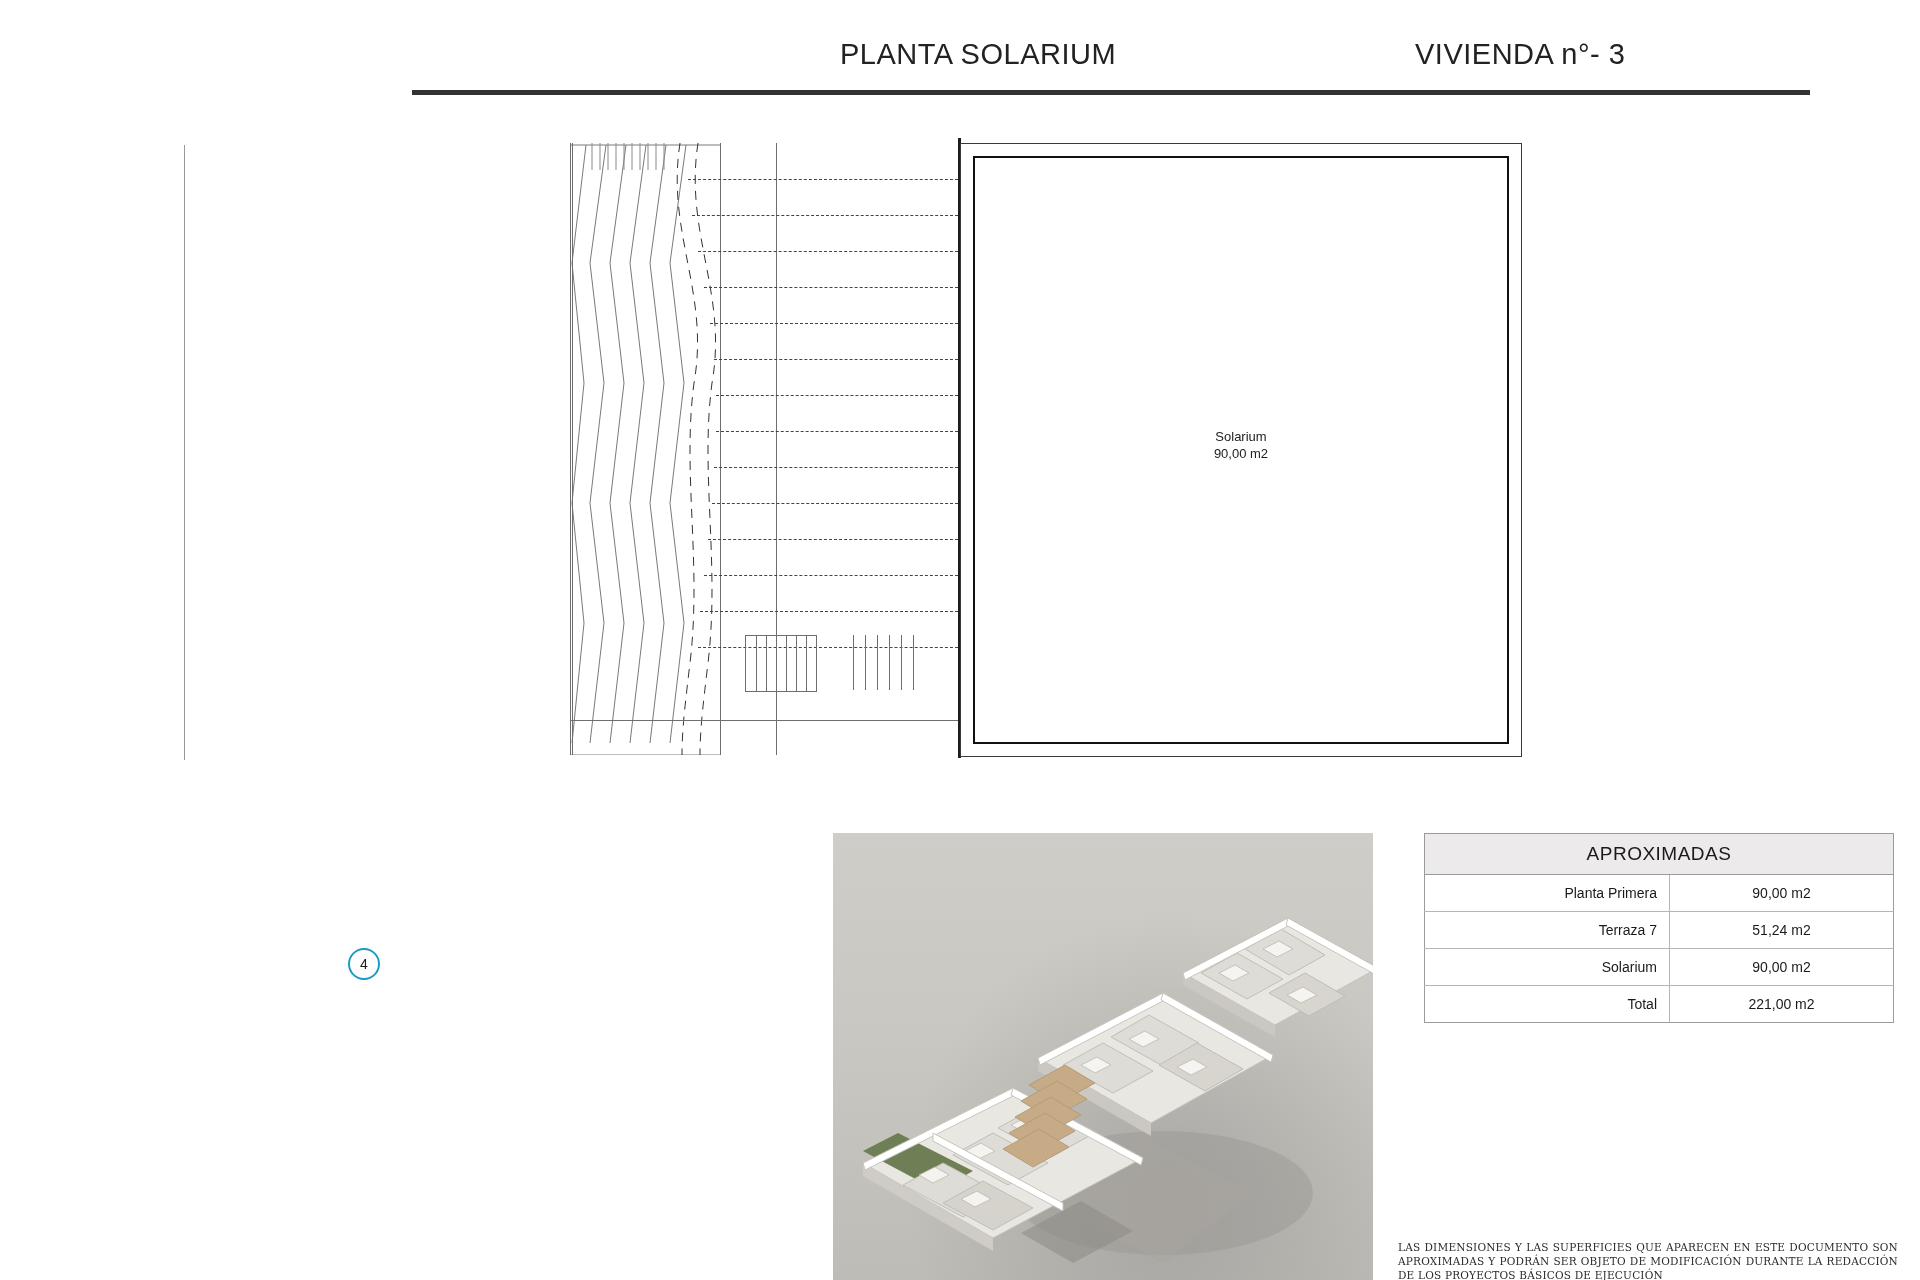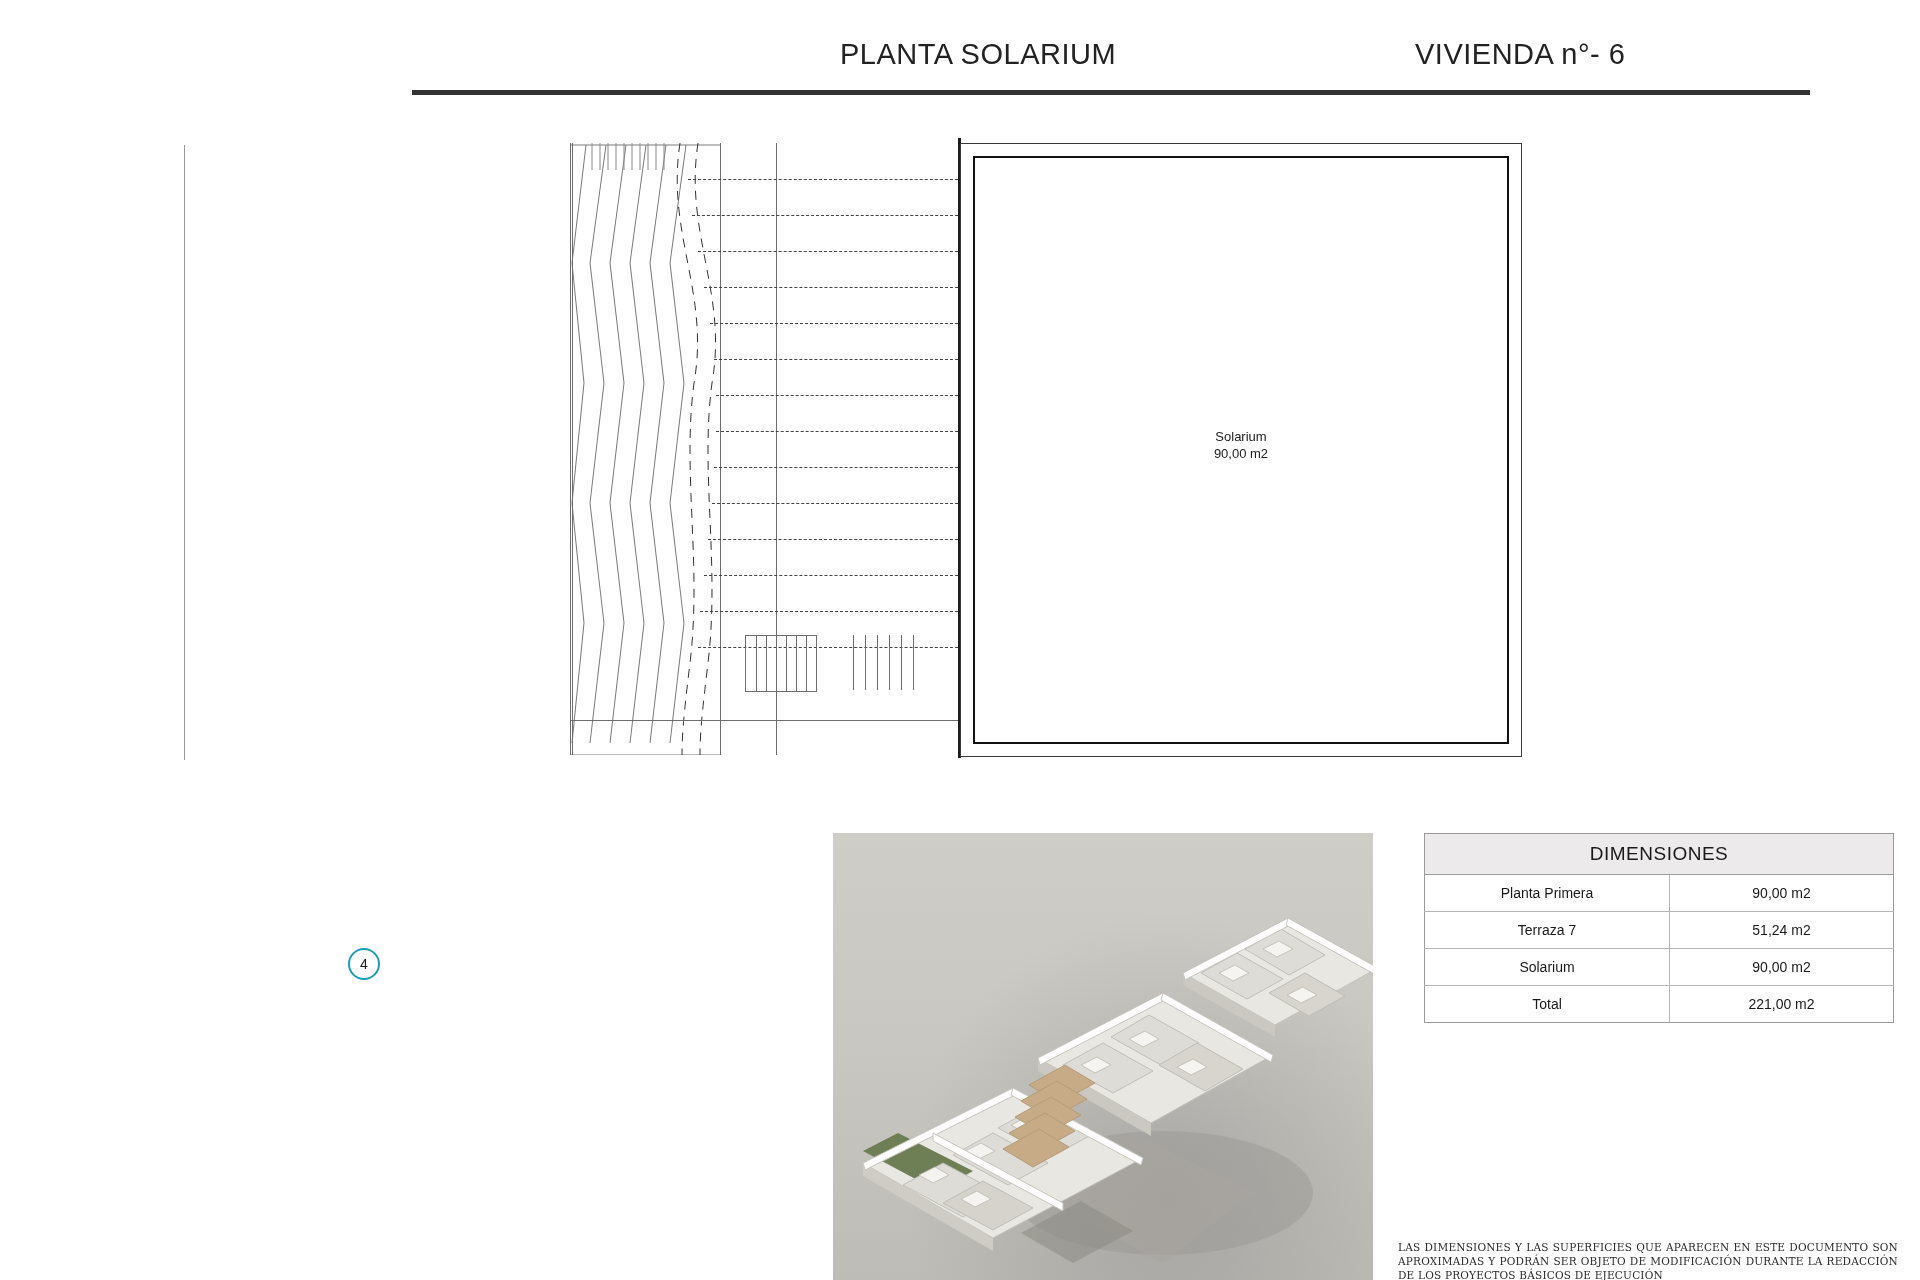--- a/index.html
+++ b/index.html
@@ -211,21 +211,21 @@
     font-size: 19px;
     padding: 9px 0;
     text-align: center;
     letter-spacing: 0.5px;
   }
   .table td {
     border-top: 1px solid #b5b5b5;
     padding: 9px 12px;
     height: 18px;
   }
-  .table td.label { width: 220px; text-align: center; }
+  .table td.label { width: 220px; text-align: right; }
   .table td.value { text-align: center; border-left: 1px solid #b5b5b5; }
 
   
   .disclaimer {
     position: absolute;
     left: 1398px;
     top: 1240px;
     width: 500px;
     font-family: "DejaVu Serif", serif;
     font-size: 10.5px;
@@ -233,21 +233,21 @@
     text-align: justify;
     color: #2b2b2b;
     letter-spacing: 0.2px;
   }
 </style>
 </head>
 <body>
 
 <div class="header">
   <div class="title-left">PLANTA SOLARIUM</div>
-  <div class="title-right">VIVIENDA n°- 6</div>
+  <div class="title-right">VIVIENDA n°- 3</div>
   <div class="header-rule"></div>
 </div>
 
 <div class="plan-area">
 
   <div class="left-vert-line"></div>
 
   <div class="hatch-block">
 
     <div class="zig">
@@ -407,21 +407,21 @@
       <polygon points="455,85 545,135 543,142 453,92"></polygon>
     </g>
 
     <polygon points="188,400 248,368 300,398 240,430" fill="#8d8a84" opacity="0.55"></polygon>
   </svg>
 </div>
 
 <table class="table">
   <thead>
     <tr>
-      <th colspan="2">DIMENSIONES</th>
+      <th colspan="2">APROXIMADAS</th>
     </tr>
   </thead>
   <tbody>
     <tr>
       <td class="label">Planta Primera</td>
       <td class="value">90,00 m2</td>
     </tr>
     <tr>
       <td class="label">Terraza 7</td>
       <td class="value">51,24 m2</td>

